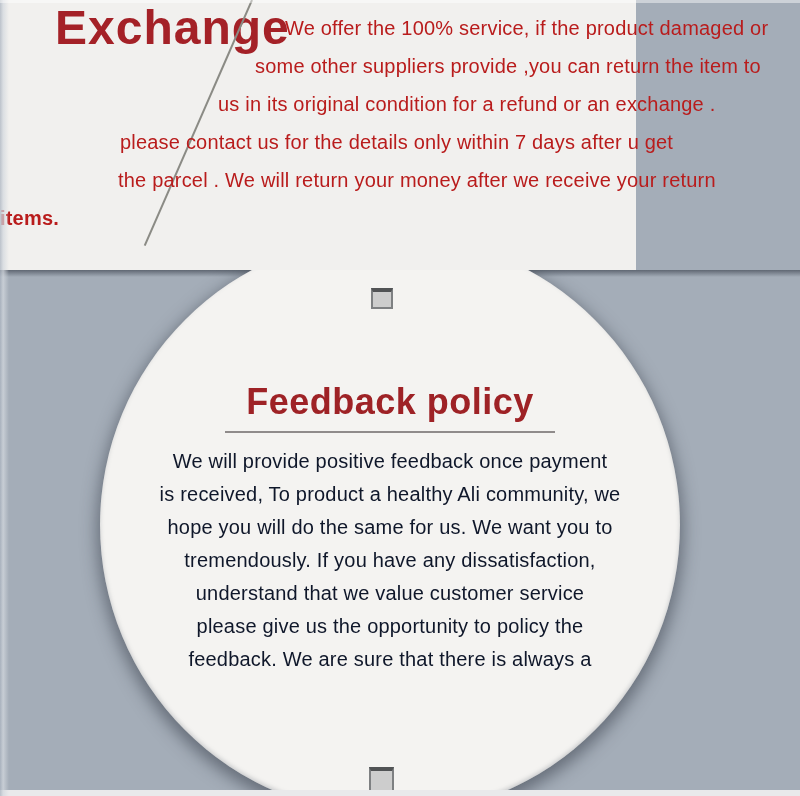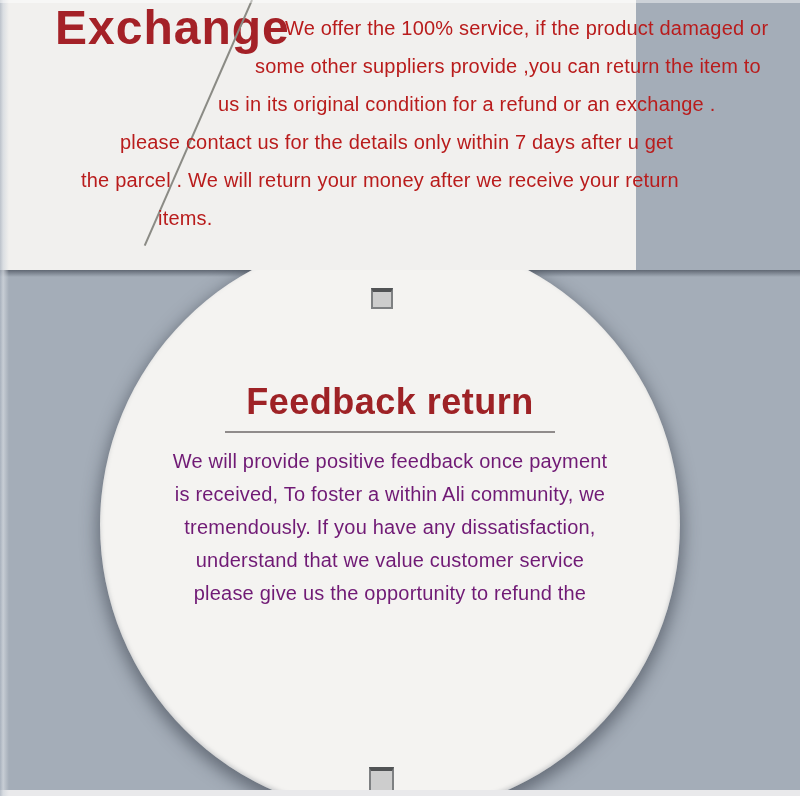--- a/index.html
+++ b/index.html
@@ -35,22 +35,22 @@
     position:absolute;left:0;top:9px;width:800px;
     font-size:20px;line-height:38px;
     letter-spacing:.2px;
     color:#b91c1c;
   }
   .x-line{white-space:nowrap;}
   .x-line:nth-child(1){padding-left:285px;}
   .x-line:nth-child(2){padding-left:255px;}
   .x-line:nth-child(3){padding-left:218px;}
   .x-line:nth-child(4){padding-left:120px;}
-  .x-line:nth-child(5){padding-left:81px;}
-  .x-line:nth-child(6){padding-left:158px;}
+  .x-line:nth-child(5){padding-left:118px;}
+  .x-line:nth-child(6){font-weight:bold;}
 
   
   .bottom-section{
     position:absolute;left:0;top:270px;width:800px;height:526px;
     background:#a4adb8;
     overflow:hidden;
   }
   .divider-shadow{
     position:absolute;left:0;top:0;width:100%;height:7px;
     background:linear-gradient(180deg,rgba(40,46,58,.55),rgba(40,46,58,0));
@@ -85,21 +85,21 @@
     color:#9e2226;
   }
   .feedback-underline{
     width:330px;height:2px;margin:9px auto 0 auto;
     background:#8f8b8b;
   }
   .feedback-paragraph{
     margin-top:12px;
     font-size:20px;line-height:33px;
     letter-spacing:.2px;
-    color:#701a75;
+    color:#0f172a;
   }
   .bottom-strip{
     position:absolute;left:0;bottom:0;width:100%;height:6px;
     background:#e9e9eb;
     z-index:6;
   }
 
   
   .edge-left{
     position:absolute;left:0;top:0;bottom:0;width:9px;
@@ -132,28 +132,30 @@
       <div class="x-line">items.</div>
     </div>
   </section>
 
   <section class="bottom-section">
     <div class="divider-shadow"></div>
     <div class="feedback-circle"></div>
     <div class="hang-hole top"></div>
     <div class="hang-hole bottom"></div>
     <div class="feedback-content">
-      <h2 class="feedback-title">Feedback return</h2>
+      <h2 class="feedback-title">Feedback policy</h2>
       <div class="feedback-underline"></div>
       <div class="feedback-paragraph">
         <div class="f-line">We will provide positive feedback once payment</div>
-        <div class="f-line">is received, To foster a within Ali community, we</div>
+        <div class="f-line">is received, To product a healthy Ali community, we</div>
+        <div class="f-line">hope you will do the same for us. We want you to</div>
         <div class="f-line">tremendously. If you have any dissatisfaction,</div>
         <div class="f-line">understand that we value customer service</div>
-        <div class="f-line">please give us the opportunity to refund the</div>
+        <div class="f-line">please give us the opportunity to policy the</div>
+        <div class="f-line">feedback. We are sure that there is always a</div>
       </div>
     </div>
     <div class="bottom-strip"></div>
   </section>
 
   <div class="edge-left"></div>
   <div class="edge-top"></div>
 
 </div>
 

